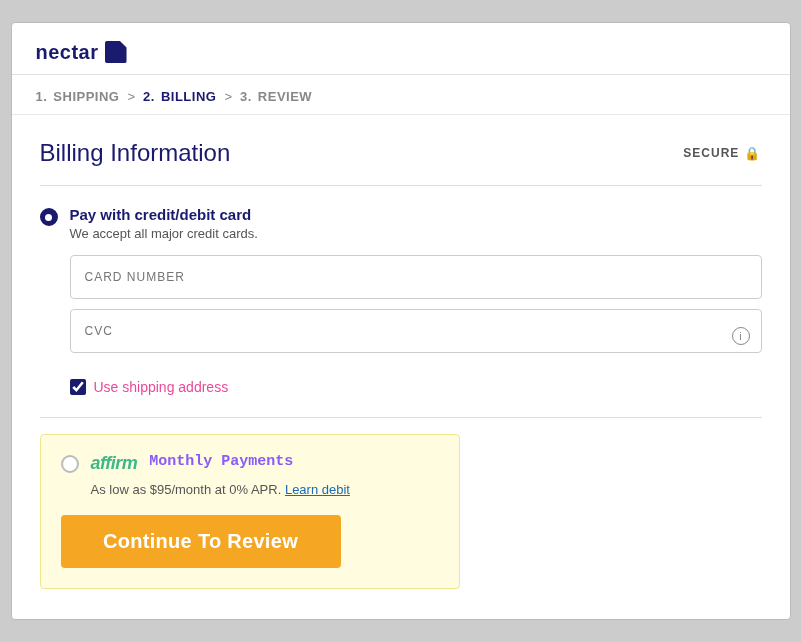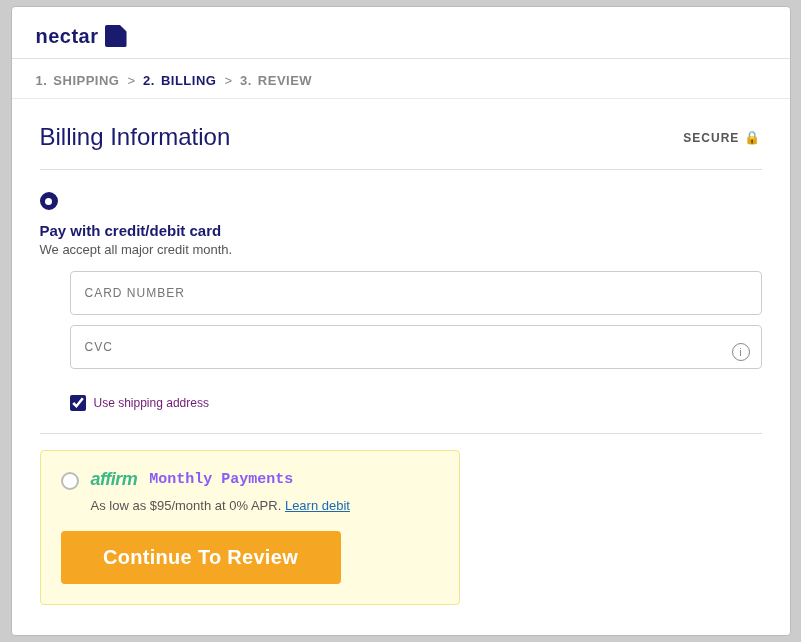--- a/index.html
+++ b/index.html
@@ -79,41 +79,40 @@
       align-items: center;
       margin-bottom: 18px;
     }
     .billing-title {
       font-size: 24px;
       font-weight: 400;
       color: #1a1a6e;
     }
     .secure-badge {
       display: flex;
-      align-items: flex-end;
+      align-items: center;
       gap: 5px;
       font-size: 12px;
       font-weight: 600;
       color: #555;
       letter-spacing: 1px;
     }
     .lock-icon {
       font-size: 13px;
     }
     .divider {
       border: none;
       border-top: 1px solid #ddd;
       margin: 0 0 20px 0;
     }
     .payment-option {
       display: flex;
       align-items: flex-start;
       gap: 12px;
       margin-bottom: 14px;
-      flex-direction: column;
     }
     .radio-btn {
       width: 18px;
       height: 18px;
       border-radius: 50%;
       border: 2px solid #1a1a6e;
       background: #1a1a6e;
       display: flex;
       align-items: center;
       justify-content: center;
@@ -199,38 +198,38 @@
       gap: 8px;
       margin-left: 30px;
       margin-bottom: 0;
     }
     .checkbox-input {
       width: 16px;
       height: 16px;
       accent-color: #1a1a6e;
     }
     .checkbox-label {
-      font-size: 12px;
-      color: #701a75;
+      font-size: 14px;
+      color: #ec4899;
     }
     .section-divider {
       border: none;
       border-top: 1px solid #ddd;
       margin: 22px 0 16px 0;
     }
     .affirm-panel {
       background: #fffce0;
       border: 1px solid #f0e68c;
       border-radius: 4px;
       padding: 18px 20px 20px 20px;
       max-width: 420px;
     }
     .affirm-option-row {
       display: flex;
-      align-items: center;
+      align-items: flex-start;
       gap: 12px;
       margin-bottom: 8px;
     }
     .affirm-logo {
       font-size: 18px;
       font-style: italic;
       font-weight: 700;
       color: #3db887;
       letter-spacing: -0.5px;
     }
@@ -302,21 +301,21 @@
         <span class="lock-icon">🔒</span>
       </div>
     </div>
 
     <hr class="divider">
 
     <div class="payment-option">
       <div class="radio-btn"></div>
       <div>
         <div class="payment-label">Pay with credit/debit card</div>
-        <div class="payment-sub">We accept all major credit month.</div>
+        <div class="payment-sub">We accept all major credit cards.</div>
       </div>
     </div>
 
     <div class="card-fields">
       <input class="card-input" type="text" placeholder="CARD NUMBER" style="">
       <div class="card-row">
         <div class="cvc-wrapper">
           <input class="card-input" type="text" placeholder="CVC" style="">
           <div class="cvc-info-icon">i</div>
         </div>

